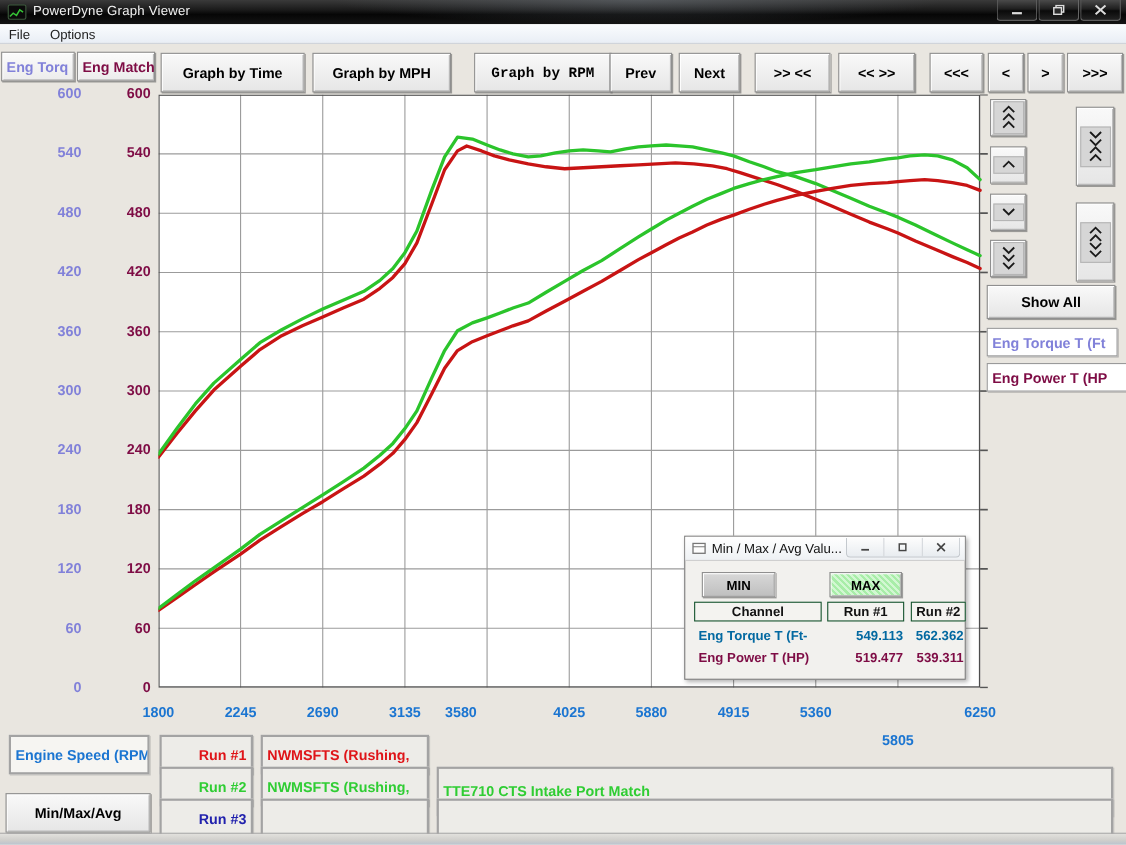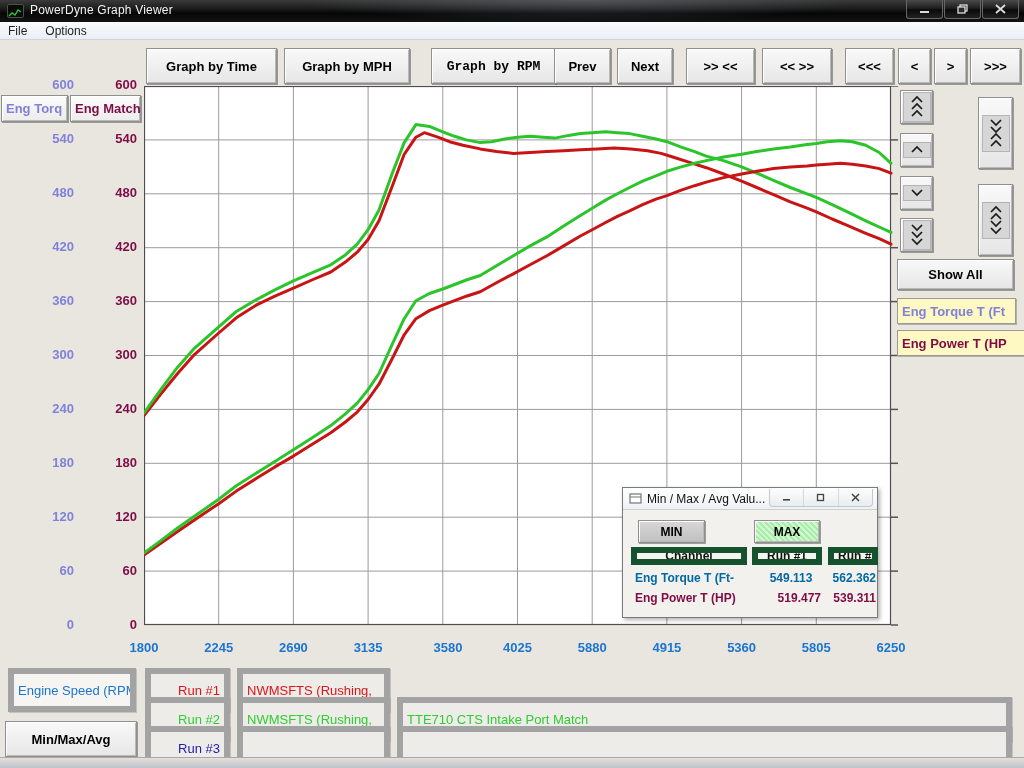--- a/index.html
+++ b/index.html
@@ -27,60 +27,60 @@
     background:linear-gradient(180deg,#fafcfe,#e9eef5); border-bottom:1px solid #d0d4da;
     display:flex; align-items:center; gap:18px; padding-left:8px; font-size:12px; color:#222; }
 
   
   .btn3d { position:absolute; background:linear-gradient(180deg,#f9f9f9,#e6e6e6);
     border:1px solid #8f8f8f;
     box-shadow:inset 1px 1px 0 #ffffff, inset -1px -1px 0 #b9b9b9, 1px 1px 0 rgba(90,90,90,.55);
     display:flex; align-items:center; justify-content:center;
     font-weight:bold; font-size:13px; color:#000; white-space:nowrap; overflow:hidden; }
 
-  .chan-btn { justify-content:flex-start; padding-left:4px; background:linear-gradient(180deg,#fbfbfb,#ececec);margin-top:48px; }
+  .chan-btn { justify-content:flex-start; padding-left:4px; background:linear-gradient(180deg,#fbfbfb,#ececec); }
 
   
   .ylab { position:absolute; width:46px; text-align:right; font-weight:bold; font-size:13px; line-height:14px; }
 
   
   #plot { position:absolute; left:144px; top:86px; width:756px; height:540px; }
 
   
   .xlab { position:absolute; top:640px; width:60px; text-align:center;
     font-weight:bold; font-size:13px; color:#1b75d1; }
 
   
   .chev-inner { background:#d6d6d6; border:1px solid #b5b5b5; padding:2px 5px; display:flex; align-items:center; justify-content:center; }
-  .panel-field { position:absolute; background:#fef9c3; border:1px solid #9a9a9a;
+  .panel-field { position:absolute; background:#ffffff; border:1px solid #9a9a9a;
     box-shadow:1px 1px 0 rgba(120,120,120,.5);
     font-weight:bold; font-size:13px; display:flex; align-items:center; padding-left:4px;
     white-space:nowrap; overflow:hidden; }
 
   
   .dialog { position:absolute; left:622px; top:487px; width:256px; height:131px;
     background:#f2f1ee; border:1px solid #7a7a7a; box-shadow:2px 2px 4px rgba(0,0,0,.3); }
   .dlg-title { position:absolute; left:0; top:0; width:100%; height:22px;
     background:linear-gradient(180deg,#ffffff,#eef1f4); border-bottom:1px solid #cfcfcf;
     display:flex; align-items:center; font-size:12px; color:#111; }
   .dlg-btngroup { position:absolute; right:4px; top:1px; height:18px; width:104px;
     background:linear-gradient(180deg,#fdfdfd,#e8ecf0); border:1px solid #c4c9ce; border-top:none;
     border-radius:0 0 4px 4px; display:flex; }
   .dlg-btn { flex:1; display:flex; align-items:center; justify-content:center; border-right:1px solid #d4d8dc; }
   .dlg-btn:last-child { border-right:none; }
-  .dlg-field { position:absolute; background:#f4f3f0; border:6px solid #14532d;
+  .dlg-field { position:absolute; background:#f4f3f0; border:1px solid #14532d;
     display:flex; align-items:center; justify-content:center; font-weight:bold; font-size:12px; color:#111;
     white-space:nowrap; overflow:hidden; }
   .dlg-rowlabel { position:absolute; font-weight:bold; font-size:12px; white-space:nowrap; }
   .dlg-val { position:absolute; font-weight:bold; font-size:12px; text-align:right; width:60px; }
 
   
-  .leg-box { position:absolute; border:6px solid #a3a3a3; background:#edece8;
+  .leg-box { position:absolute; border:2px solid #a3a3a3; background:#edece8;
     box-shadow:1px 1px 0 rgba(140,140,140,.4);
-    display:flex; align-items:center; font-weight:normal; font-size:13px;
+    display:flex; align-items:center; font-weight:bold; font-size:13px;
     white-space:nowrap; overflow:hidden; padding:16px 4px; }
   .leg-run { justify-content:flex-end; }
 
   .bottom-strip { position:absolute; left:0; top:757px; width:1024px; height:11px;
     background:linear-gradient(180deg,#e2e1dd,#cfcecb 60%,#b9c3cf); border-top:1px solid #a8a8a8; }
 
   .c-purple { color:#0369a1; }
   .c-maroon { color:#7e0c45; }
   .c-red    { color:#df1418; }
   .c-green  { color:#2fcd33; }
@@ -202,26 +202,26 @@
         <polyline points="0.0,468.9 16.8,457.3 33.6,445.6 50.4,433.9 74.7,417.7 92.3,405.1 112.1,392.6 130.9,380.9 149.4,370.1 167.9,358.4 186.8,346.8 201.4,336.0 213.2,326.1 224.1,313.5 235.0,298.2 248.4,272.2 260.2,248.8 271.9,232.7 285.4,224.6 298.8,219.2 310.6,214.7 322.3,210.2 336.2,205.7 352.5,196.7 369.3,187.8 386.1,178.8 402.9,169.8 419.7,159.9 436.4,150.0 448.2,143.7 461.6,136.5 473.4,130.3 485.6,124.9 498.6,118.6 512.0,113.2 522.9,109.6 537.2,104.2 550.6,99.7 562.3,96.1 579.5,91.6 597.6,88.0 612.7,85.3 629.5,82.6 646.3,80.9 663.1,80.0 672.3,79.1 683.2,78.2 696.6,77.3 708.4,78.2 721.8,80.0 735.2,82.6 747.0,87.1" fill="none" stroke="#c81414" stroke-width="3" stroke-linejoin="round" stroke-linecap="round"></polyline>
         <polyline points="0.0,467.1 16.8,454.6 33.6,442.0 50.4,430.3 74.7,413.2 92.3,399.8 112.1,387.2 130.9,375.5 149.4,363.8 167.9,352.1 186.8,339.6 201.4,327.9 213.2,317.1 224.1,303.6 235.0,287.5 248.4,257.8 260.2,232.7 271.9,214.7 285.4,207.5 298.8,203.0 310.6,198.5 322.3,194.0 336.2,189.5 352.5,179.7 369.3,169.8 386.1,159.9 402.9,150.9 419.7,140.1 436.4,129.4 448.2,122.2 461.6,114.1 473.4,107.8 485.6,101.5 498.6,95.2 512.0,89.8 522.9,85.3 537.2,80.9 550.6,77.3 562.3,74.6 579.5,71.0 597.6,68.3 612.7,65.6 629.5,62.9 646.3,61.1 663.1,58.4 672.3,57.5 683.2,55.7 696.6,54.8 708.4,55.7 721.8,59.3 735.2,66.5 747.0,77.3" fill="none" stroke="#2bc42b" stroke-width="3" stroke-linejoin="round" stroke-linecap="round"></polyline>
       </svg>
   </div>
 
   <div id="xlabels">
       <div class="xlab" style="left: 114px;">1800</div>
       <div class="xlab" style="left: 188.7px;">2245</div>
       <div class="xlab" style="left: 263.4px;">2690</div>
       <div class="xlab" style="left: 338.1px;">3135</div>
-      <div class="xlab" style="left: 418px;">3580</div>
+      <div class="xlab" style="left: 389px;">3580</div>
       <div class="xlab" style="left: 487.5px;">4025</div>
       <div class="xlab" style="left: 562.2px;">5880</div>
       <div class="xlab" style="left: 636.9px;">4915</div>
       <div class="xlab" style="left: 711.6px;">5360</div>
-      <div class="xlab" style="left: 786.3px;">5805</div>
+      <div class="xlab" style="left: 786.3px; margin-top: 25px;">5805</div>
       <div class="xlab" style="left: 861px;">6250</div>
     </div>
 
   <div class="btn3d" style="left:900px;top:90px;width:33px;height:34px;">
     <div class="chev-inner">
         <svg class="chev" width="16" height="24">
           <polyline points="3,7 8,2 13,7" fill="none" stroke="#1a1a1a" stroke-width="1.7"></polyline>
           <polyline points="3,14 8,9 13,14" fill="none" stroke="#1a1a1a" stroke-width="1.7"></polyline>
           <polyline points="3,21 8,16 13,21" fill="none" stroke="#1a1a1a" stroke-width="1.7"></polyline>
         </svg>
@@ -303,21 +303,21 @@
     </div>
 
     <div class="btn3d" style="left:15px;top:32px;width:67px;height:23px;font-size:12px;background:linear-gradient(180deg,#d8d8d8,#bfbfbf);">MIN</div>
     <div class="btn3d" id="max-btn" style="left: 131px; top: 32px; width: 66px; height: 23px; font-size: 12px; background: repeating-linear-gradient(45deg, rgb(168, 237, 168) 0px, rgb(168, 237, 168) 2px, rgb(210, 247, 210) 2px, rgb(210, 247, 210) 4px);">MAX</div>
 
     <div class="dlg-field" style="left:8px;top:59px;width:116px;height:18px;">Channel</div>
     <div class="dlg-field" style="left:129px;top:59px;width:70px;height:18px;">Run #1</div>
     <div class="dlg-field" style="left:205px;top:59px;width:50px;height:18px;justify-content:flex-start;padding-left:4px;">Run #2</div>
 
     <span class="dlg-rowlabel c-purple" style="left:12px;top:83px;">Eng Torque T (Ft-</span>
-    <span class="dlg-val c-purple" style="left:138px;top:83px;text-align:center;">549.113</span>
+    <span class="dlg-val c-purple" style="left:138px;top:83px;">549.113</span>
     <span class="dlg-val c-purple" style="left:193px;top:83px;">562.362</span>
 
     <span class="dlg-rowlabel c-maroon" style="left:12px;top:103px;">Eng Power T (HP)</span>
     <span class="dlg-val c-maroon" style="left:138px;top:103px;">519.477</span>
     <span class="dlg-val c-maroon" style="left:193px;top:103px;">539.311</span>
   </div>
 
   <div class="leg-box" style="left:8px;top:668px;width:128px;height:27px;background:#f6f5f2;color:#1b75d1;">Engine Speed (RPM</div>
 
   <div class="leg-box leg-run c-red" style="left:145px;top:668px;width:85px;height:27px;">Run #1</div>

